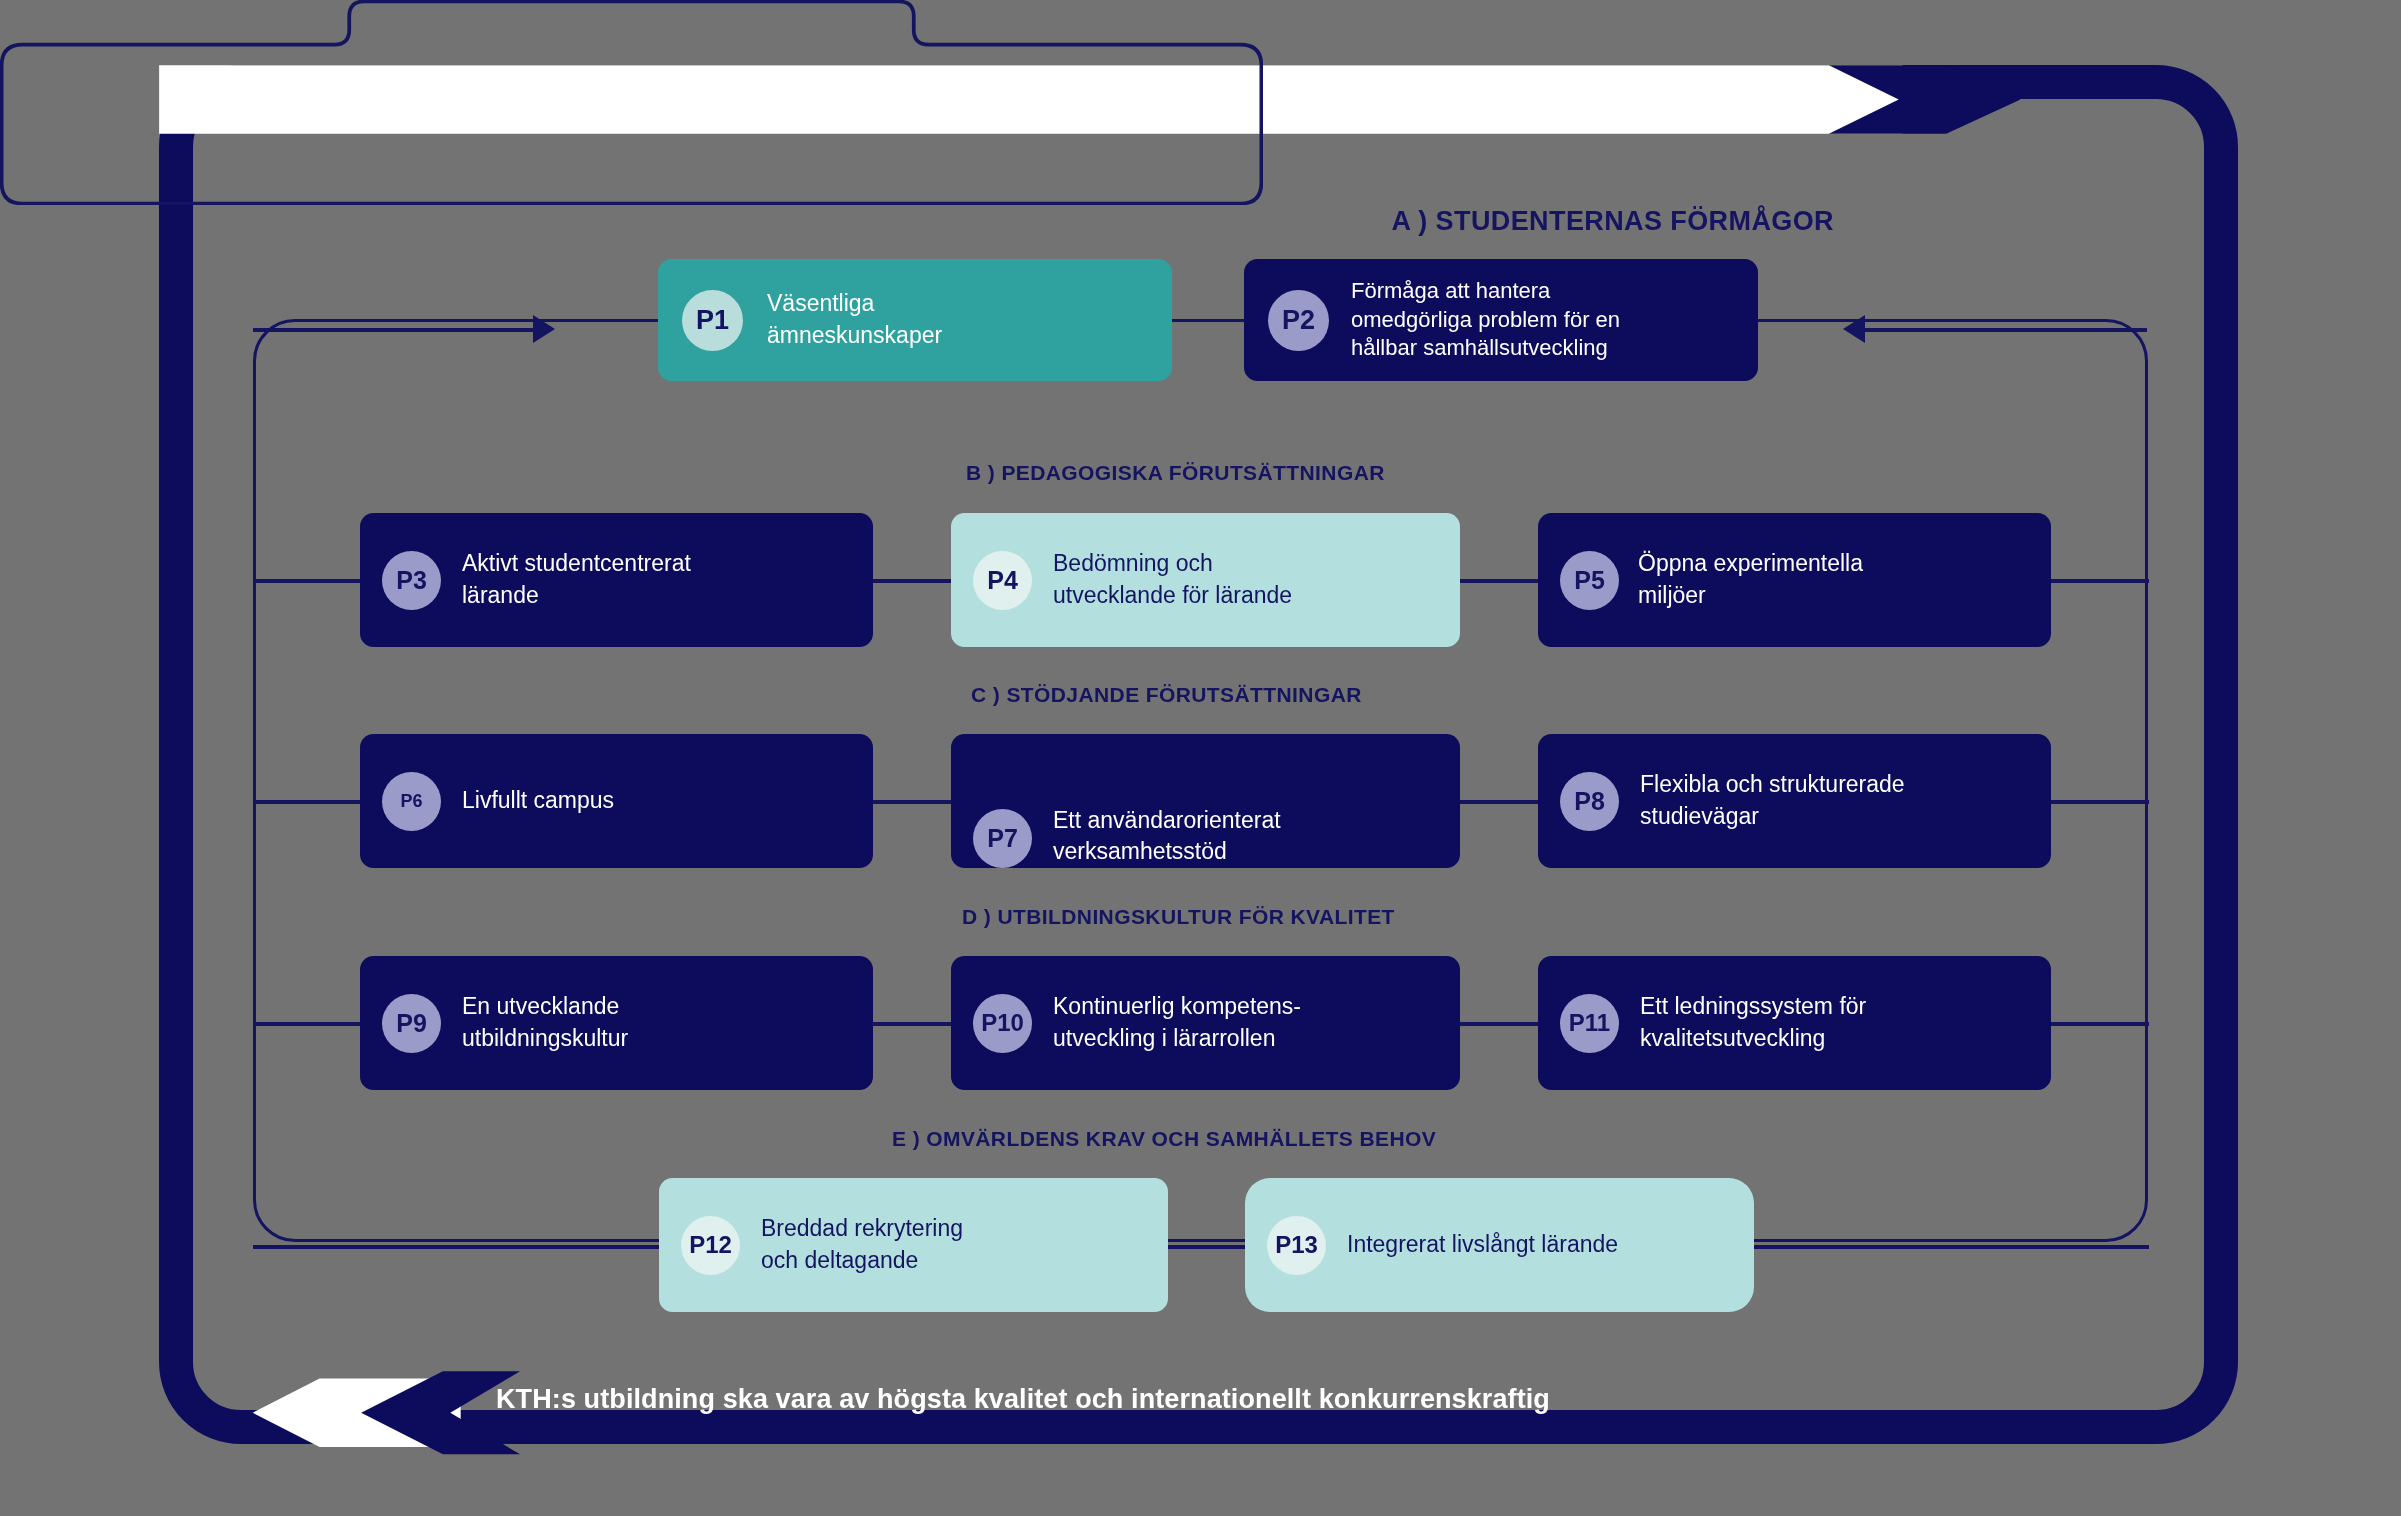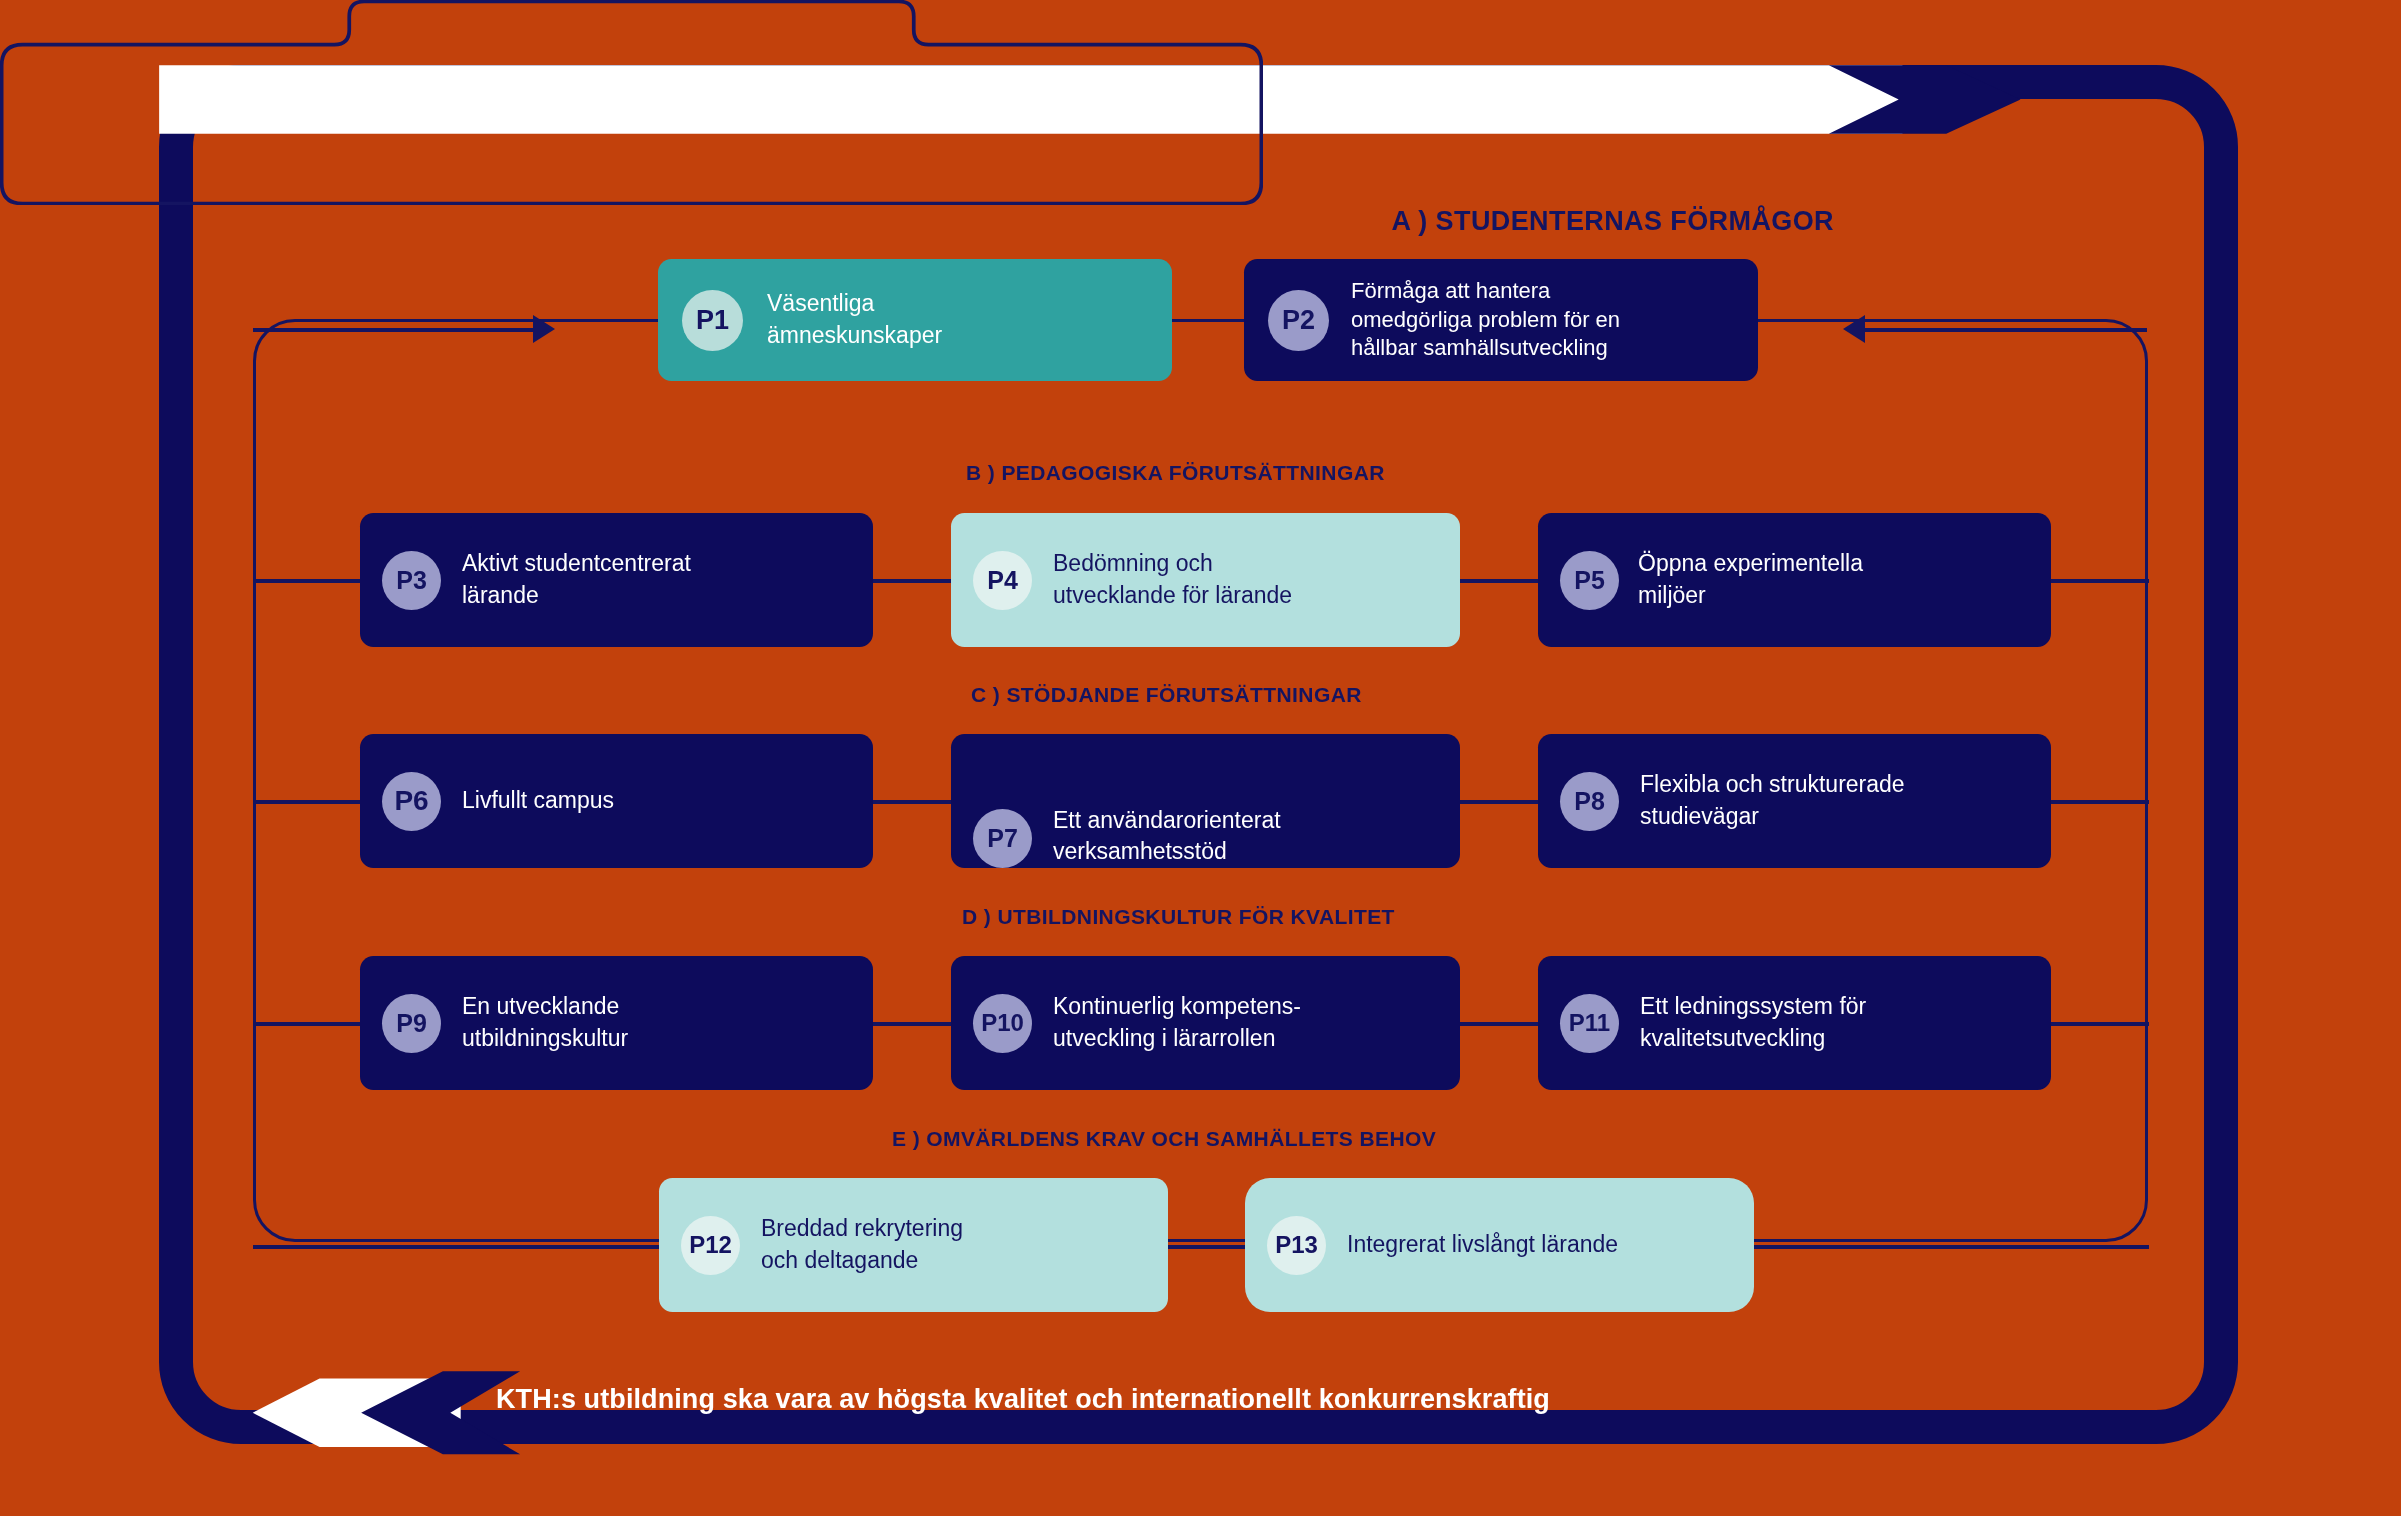--- a/index.html
+++ b/index.html
@@ -7,21 +7,21 @@
     padding: 0;
     background: #ffffff;
   }
   body {
     font-family: "Liberation Sans", sans-serif;
   }
   #stage {
     position: relative;
     width: 2401px;
     height: 1516px;
-    background: #c2410c;
+    background: #737373;
     overflow: hidden;
   }
 
   
   #outer-frame {
     position: absolute;
     left: 159px;
     top: 65px;
     width: 2079px;
     height: 1379px;
@@ -269,21 +269,21 @@
     <div class="badge lilac" style="width:59px; height:59px; font-size:25px;">
       <span>P5</span>
     </div>
     <div class="card-label on-dark" style="margin-left:19px;">Öppna experimentella
 miljöer</div>
   </div>
 
   <div class="group-title" style="left:971px; top:683px;">C ) STÖDJANDE FÖRUTSÄTTNINGAR</div>
 
   <div class="card navy" style="left:360px; top:734px; width:513px; height:134px; padding-left:22px;">
-    <div class="badge lilac" style="width:59px; height:59px; font-size:28px;">
+    <div class="badge lilac" style="width:59px; height:59px; font-size:18px;">
       <span>P6</span>
     </div>
     <div class="card-label on-dark" style="margin-left:21px;">Livfullt campus</div>
   </div>
 
   <div class="card navy" style="left:951px; top:734px; width:509px; height:134px; padding-left:22px;align-items:flex-end;">
     <div class="badge lilac" style="width:59px; height:59px; font-size:25px;">
       <span>P7</span>
     </div>
     <div class="card-label on-dark" style="margin-left:21px;">Ett användarorienterat

